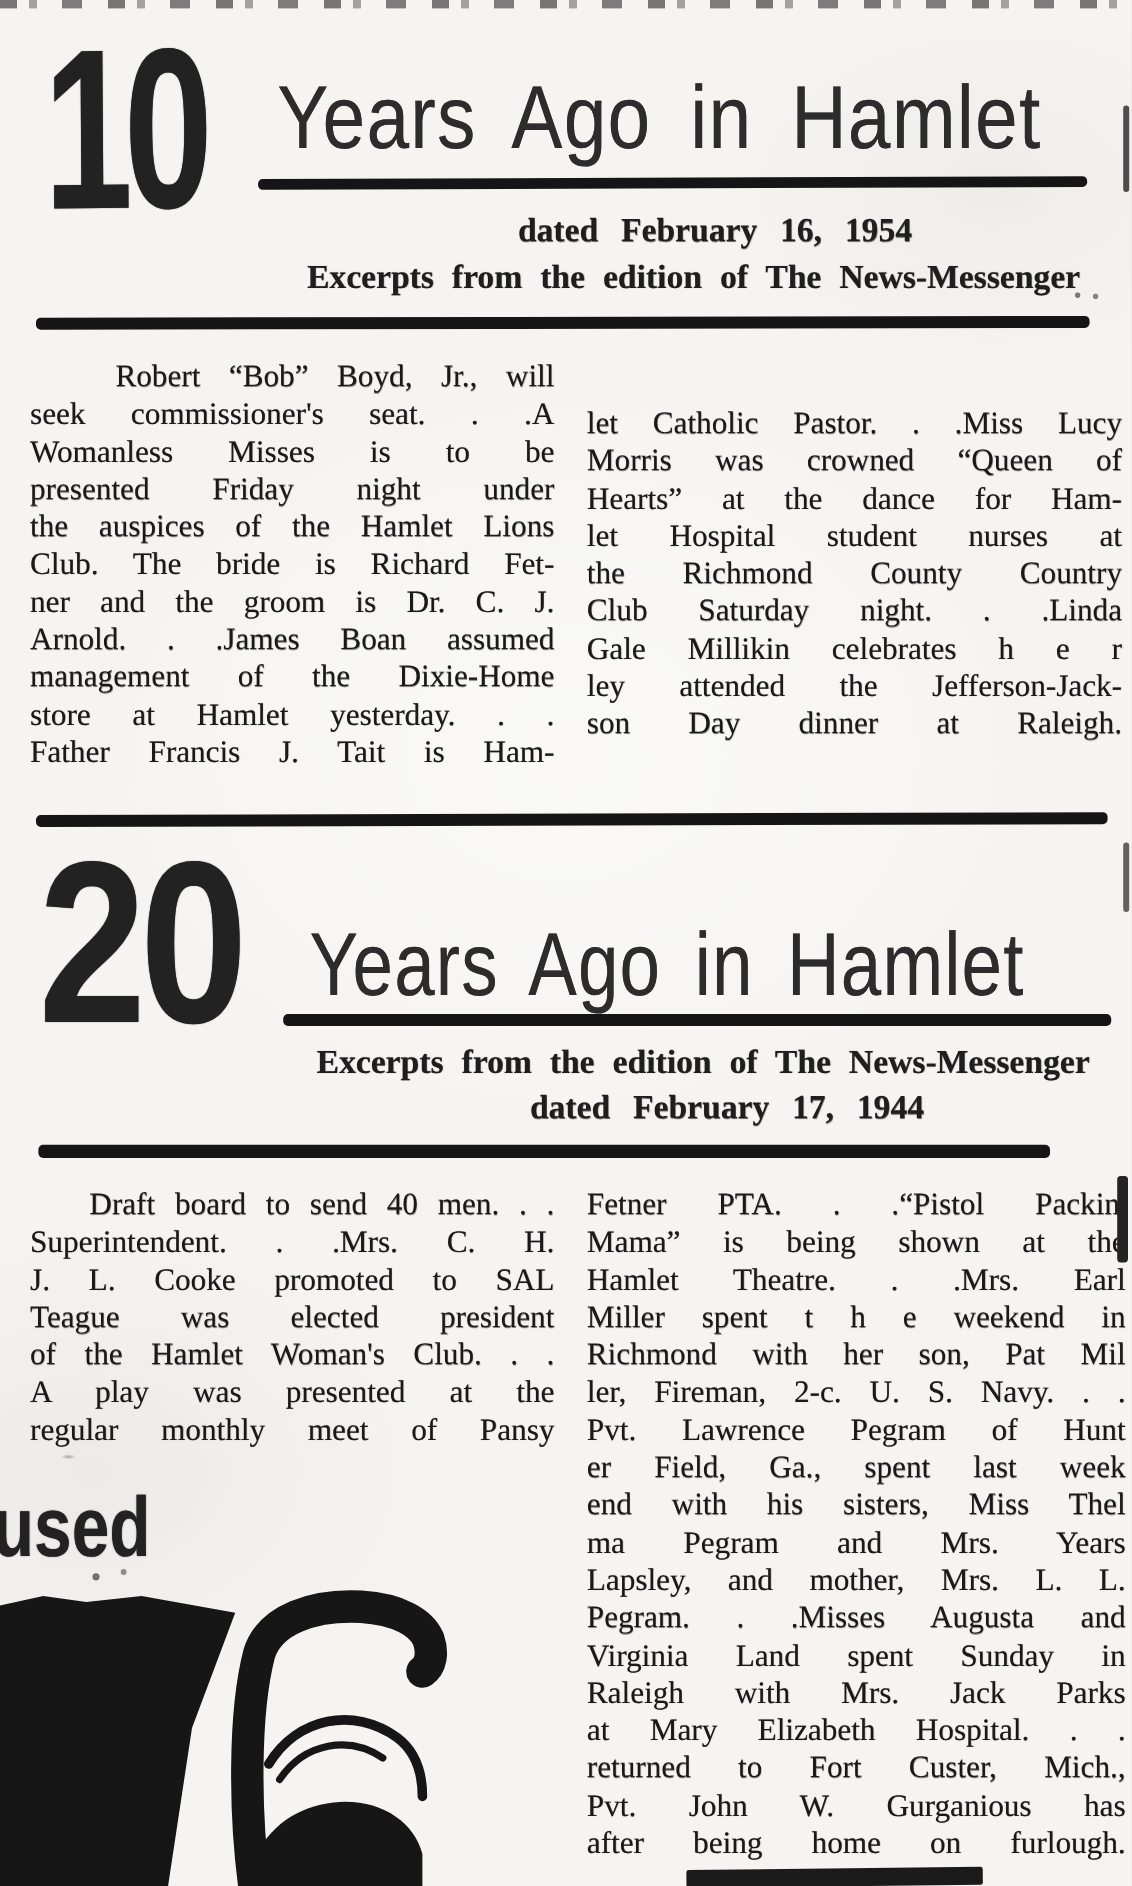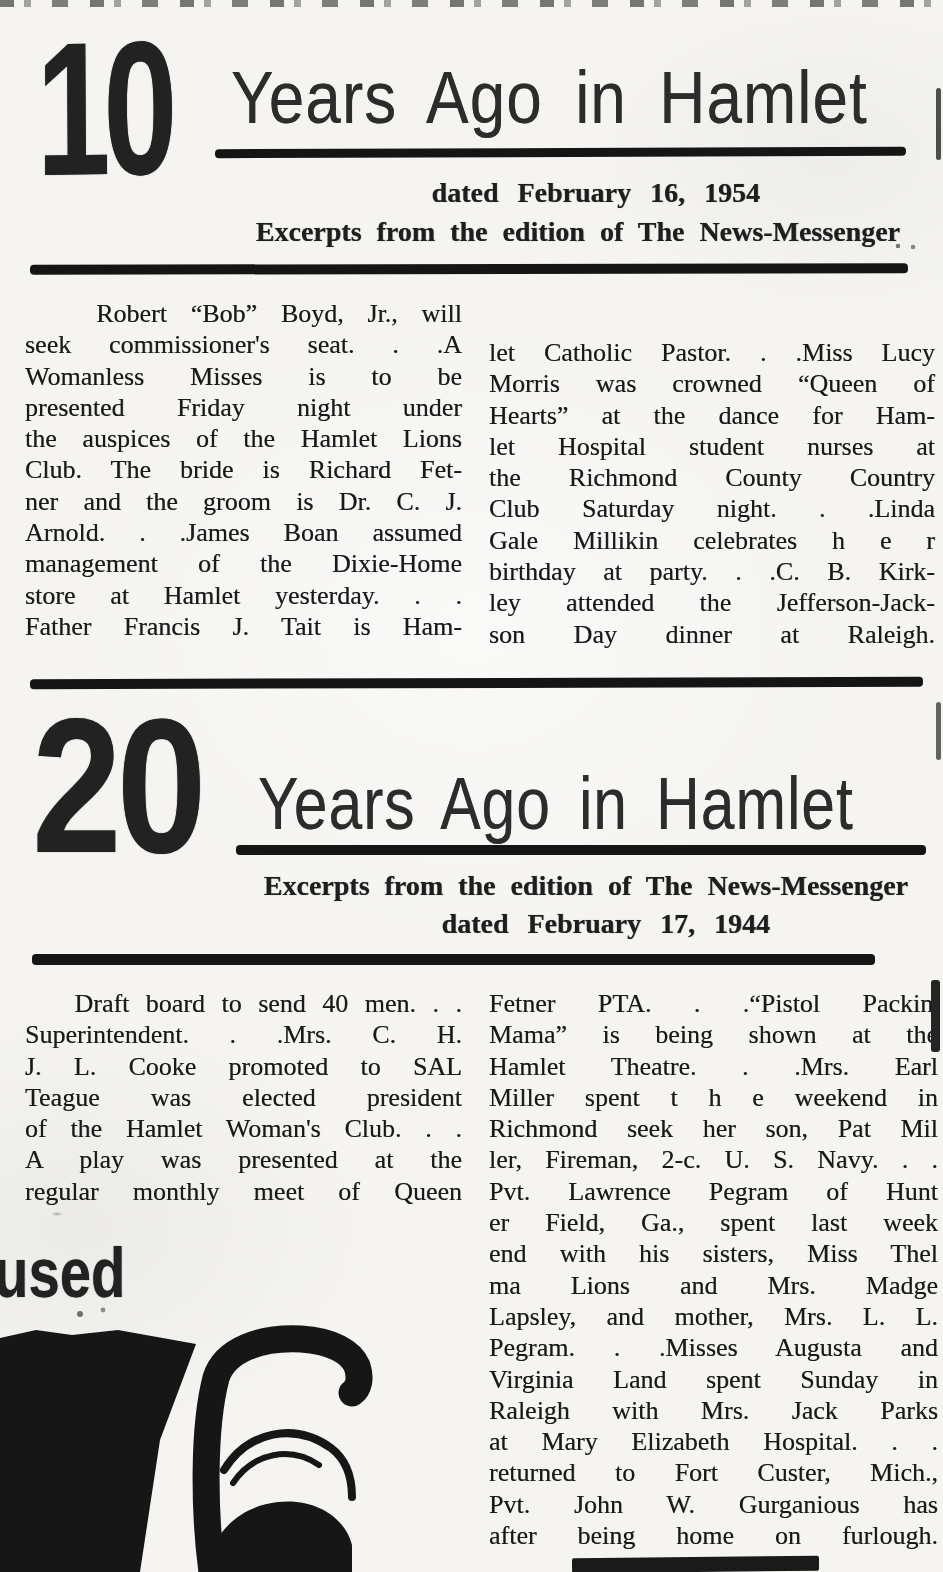--- a/index.html
+++ b/index.html
@@ -113,54 +113,53 @@
       <div class="tline">Father Francis J. Tait is Ham-</div>
     </div>
   <div class="col col-10-right">
       <div class="tline">let Catholic Pastor. . .Miss Lucy</div>
       <div class="tline">Morris was crowned “Queen of</div>
       <div class="tline">Hearts” at the dance for Ham-</div>
       <div class="tline">let Hospital student nurses at</div>
       <div class="tline">the Richmond County Country</div>
       <div class="tline">Club Saturday night. . .Linda</div>
       <div class="tline">Gale Millikin celebrates h e r</div>
-      <div class="tline">birthday at party. . .C. B. Kirk-</div>
       <div class="tline">ley attended the Jefferson-Jack-</div>
       <div class="tline">son Day dinner at Raleigh.</div>
     </div>
 
   <div class="bar rule-2"></div>
 
   <div class="big-num num-20">20</div>
   <div class="headline head-20">Years Ago in Hamlet</div>
   <div class="bar trule-20"></div>
   <div class="kicker src-20">Excerpts from the edition of The News-Messenger</div>
   <div class="kicker date-20">dated February 17, 1944</div>
   <div class="bar rule-3"></div>
 
   <div class="col col-20-left">
       <div class="tline">   Draft board to send 40 men. . .</div>
       <div class="tline">Superintendent. . .Mrs. C. H.</div>
       <div class="tline">J. L. Cooke promoted to SAL</div>
       <div class="tline">Teague was elected president</div>
       <div class="tline">of the Hamlet Woman's Club. . .</div>
       <div class="tline">A play was presented at the</div>
-      <div class="tline">regular monthly meet of Queen</div>
+      <div class="tline">regular monthly meet of Pansy</div>
     </div>
   <div class="col col-20-right">
       <div class="tline">Fetner PTA. . .“Pistol Packin'</div>
       <div class="tline">Mama” is being shown at the</div>
       <div class="tline">Hamlet Theatre. . .Mrs. Earl</div>
       <div class="tline">Miller spent t h e weekend in</div>
-      <div class="tline">Richmond seek her son, Pat Mil</div>
+      <div class="tline">Richmond with her son, Pat Mil</div>
       <div class="tline">ler, Fireman, 2-c. U. S. Navy. . .</div>
       <div class="tline">Pvt. Lawrence Pegram of Hunt</div>
       <div class="tline">er Field, Ga., spent last week</div>
       <div class="tline">end with his sisters, Miss Thel</div>
-      <div class="tline">ma Lions and Mrs. Madge</div>
+      <div class="tline">ma Pegram and Mrs. Years</div>
       <div class="tline">Lapsley, and mother, Mrs. L. L.</div>
       <div class="tline">Pegram. . .Misses Augusta and</div>
       <div class="tline">Virginia Land spent Sunday in</div>
       <div class="tline">Raleigh with Mrs. Jack Parks</div>
       <div class="tline">at Mary Elizabeth Hospital. . .</div>
       <div class="tline">returned to Fort Custer, Mich.,</div>
       <div class="tline">Pvt. John W. Gurganious has</div>
       <div class="tline">after being home on furlough.</div>
     </div>
 

